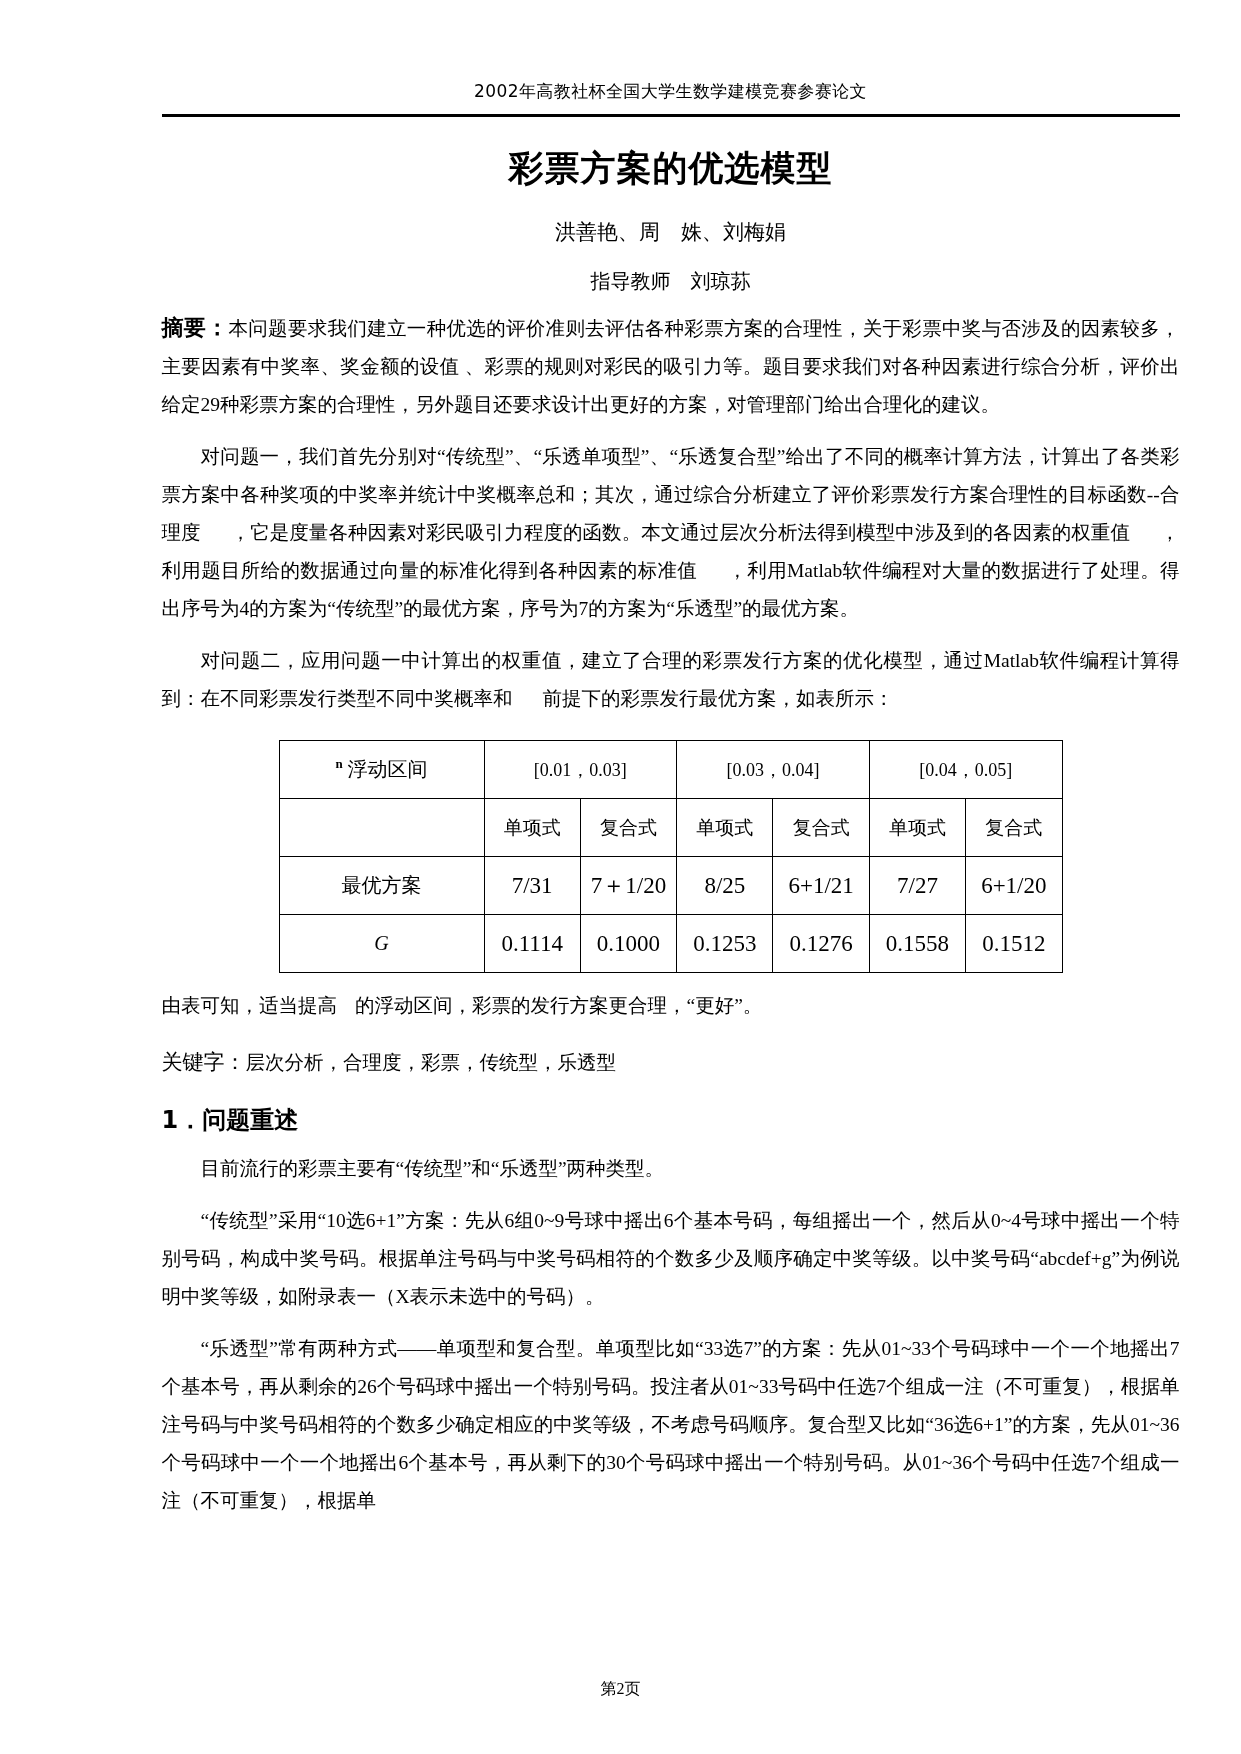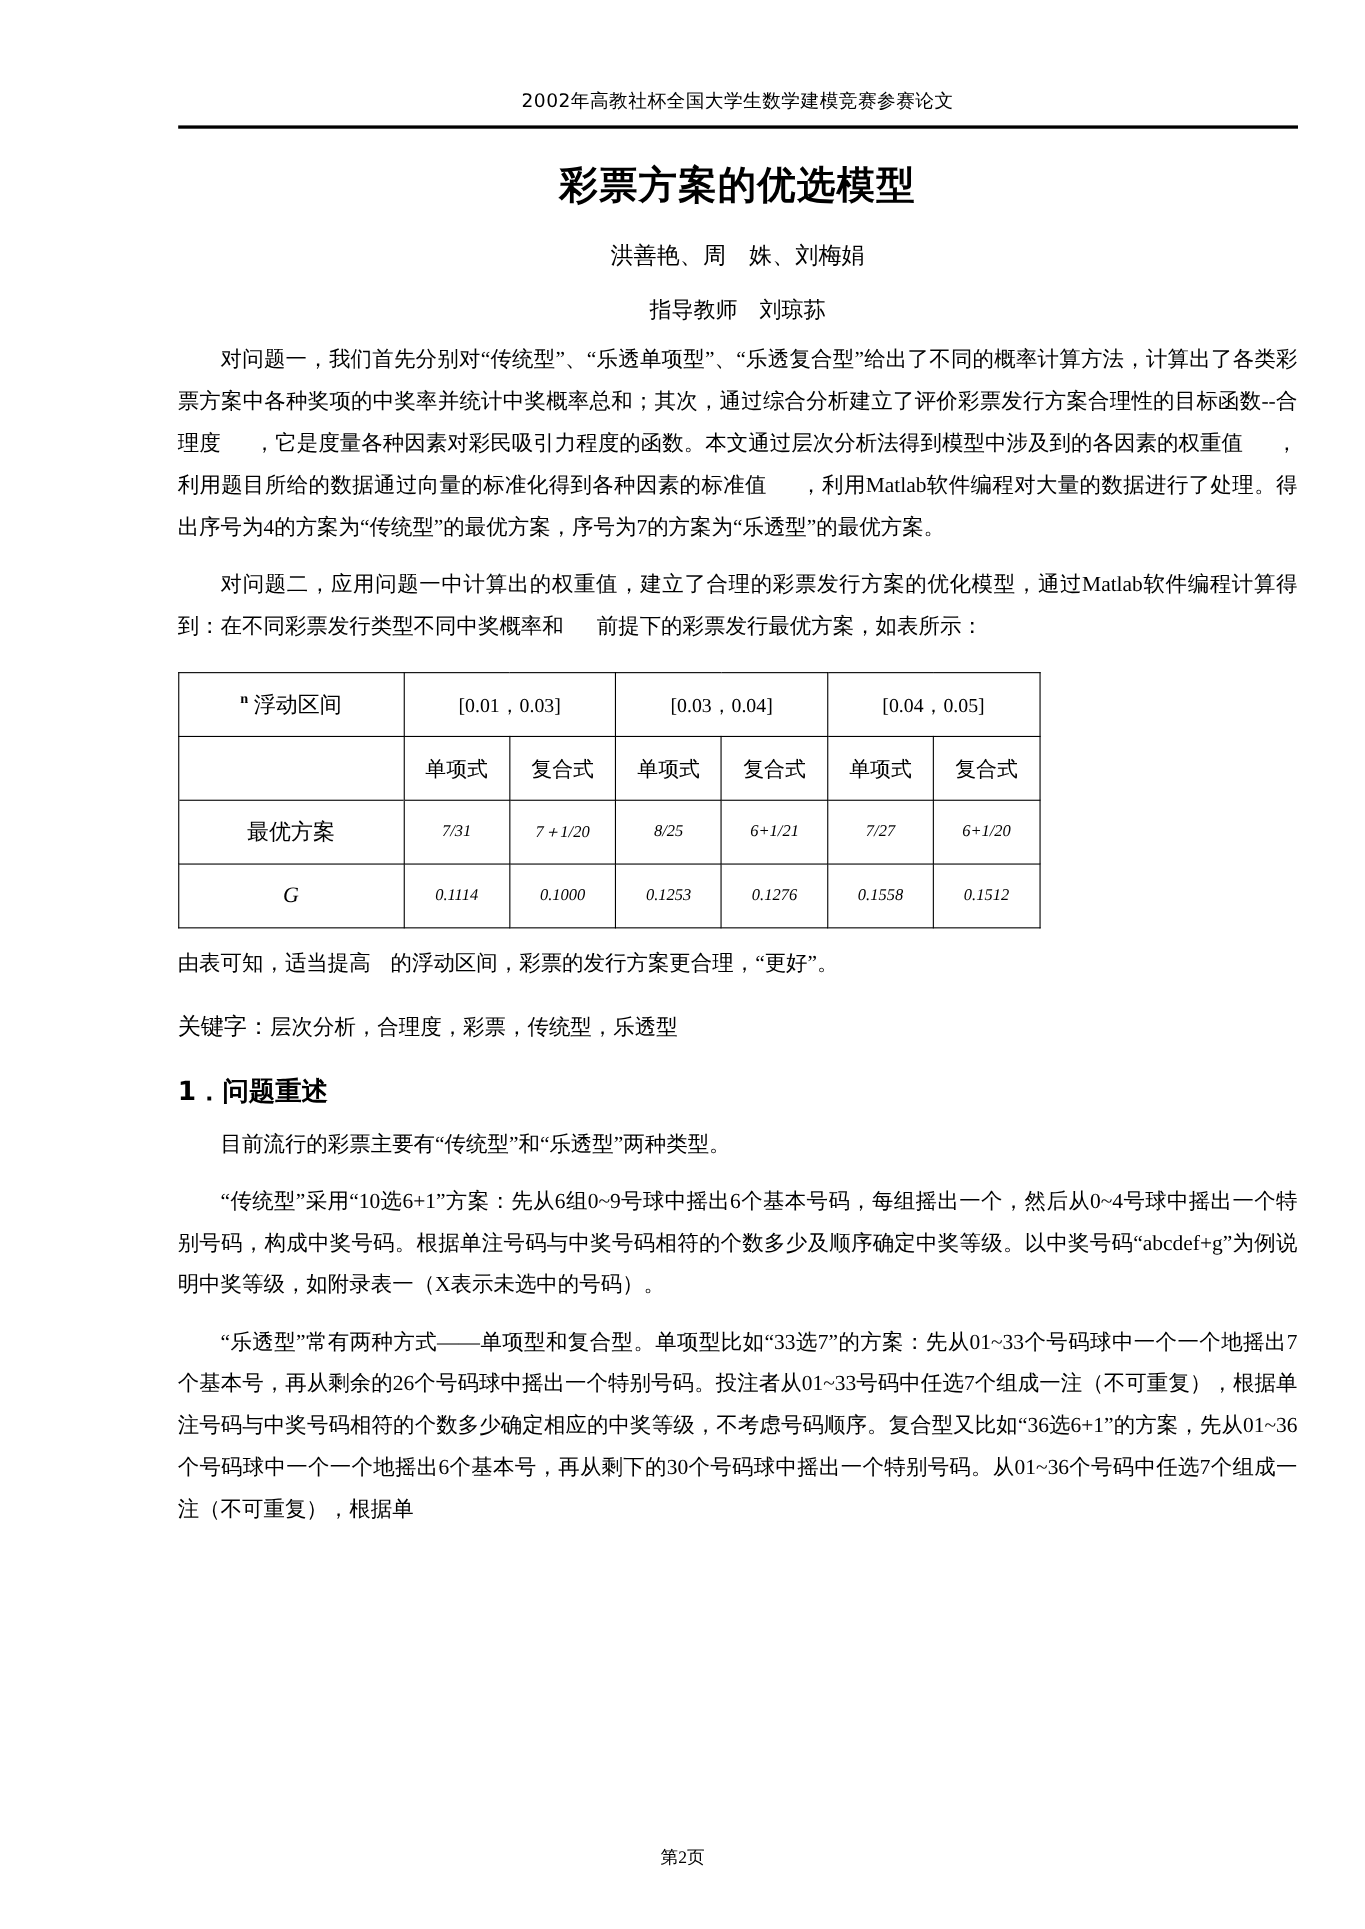--- a/index.html
+++ b/index.html
@@ -80,37 +80,38 @@
     font-size: 22px;
     font-family: "DejaVu Sans", "Liberation Sans", sans-serif;
   }
   .gap { display: inline-block; width: 30px; }
   .gap-sm { display: inline-block; width: 18px; }
 
   
   .tbl-wrap {
     margin: 22px 0 0 0;
     display: flex;
+    justify-content: center;
   }
   table.opt {
     border-collapse: collapse;
     width: 784px;
     font-family: "Liberation Serif", "DejaVu Serif", serif;
     table-layout: fixed;
   }
   table.opt td {
     border: 1.5px solid #000;
     text-align: center;
     vertical-align: middle;
     font-size: 18px;
     height: 53px;
     padding: 2px 4px;
   }
   table.opt td.rowhead { font-size: 20px; width: 196px; }
-  table.opt td.numcell { font-size: 15px; font-style: italic; }
+  table.opt td.numcell { font-size: 23px; }
   table.opt td.sub { font-size: 19px; }
   .sym-n {
     font-family: "Liberation Serif", "DejaVu Serif", serif;
     font-size: 13px;
     font-weight: bold;
     vertical-align: super;
     padding-right: 5px;
   }
   .ital-g {
     font-style: italic;
@@ -157,20 +158,21 @@
 
     <div class="running-head">2002年高教社杯全国大学生数学建模竞赛参赛论文</div>
     <hr class="head-rule">
 
     <h1 class="doc-title">彩票方案的优选模型</h1>
 
     <div class="authors">洪善艳、周　姝、刘梅娟</div>
 
     <div class="advisor">指导教师　刘琼荪</div>
 
+    <p class="para"><span class="lead">摘要：</span><span>本问题要求我们建立一种优选的评价准则去评估各种彩票方案的合理性，关于彩票中奖与否涉及的因素较多，主要因素有中奖率、奖金额的设值 、彩票的规则对彩民的吸引力等。题目要求我们对各种因素进行综合分析，评价出给定29种彩票方案的合理性，另外题目还要求设计出更好的方案，对管理部门给出合理化的建议。</span></p>
 
     <p class="para indent"><span>对问题一，我们首先分别对“传统型”、“乐透单项型”、“乐透复合型”给出了不同的概率计算方法，计算出了各类彩票方案中各种奖项的中奖率并统计中奖概率总和；其次，通过综合分析建立了评价彩票发行方案合理性的目标函数--合理度</span><span class="gap"></span><span>，它是度量各种因素对彩民吸引力程度的函数。本文通过层次分析法得到模型中涉及到的各因素的权重值</span><span class="gap"></span><span>，利用题目所给的数据通过向量的标准化得到各种因素的标准值</span><span class="gap"></span><span>，利用Matlab软件编程对大量的数据进行了处理。得出序号为4的方案为“传统型”的最优方案，序号为7的方案为“乐透型”的最优方案。</span></p>
 
     <p class="para indent"><span>对问题二，应用问题一中计算出的权重值，建立了合理的彩票发行方案的优化模型，通过Matlab软件编程计算得到：在不同彩票发行类型不同中奖概率和</span><span class="gap"></span><span>前提下的彩票发行最优方案，如表所示：</span></p>
 
     <div class="tbl-wrap">
       <table class="opt">
         <tbody>
           <tr>
             <td class="rowhead"><span class="sym-n">n</span><span>浮动区间</span></td>

